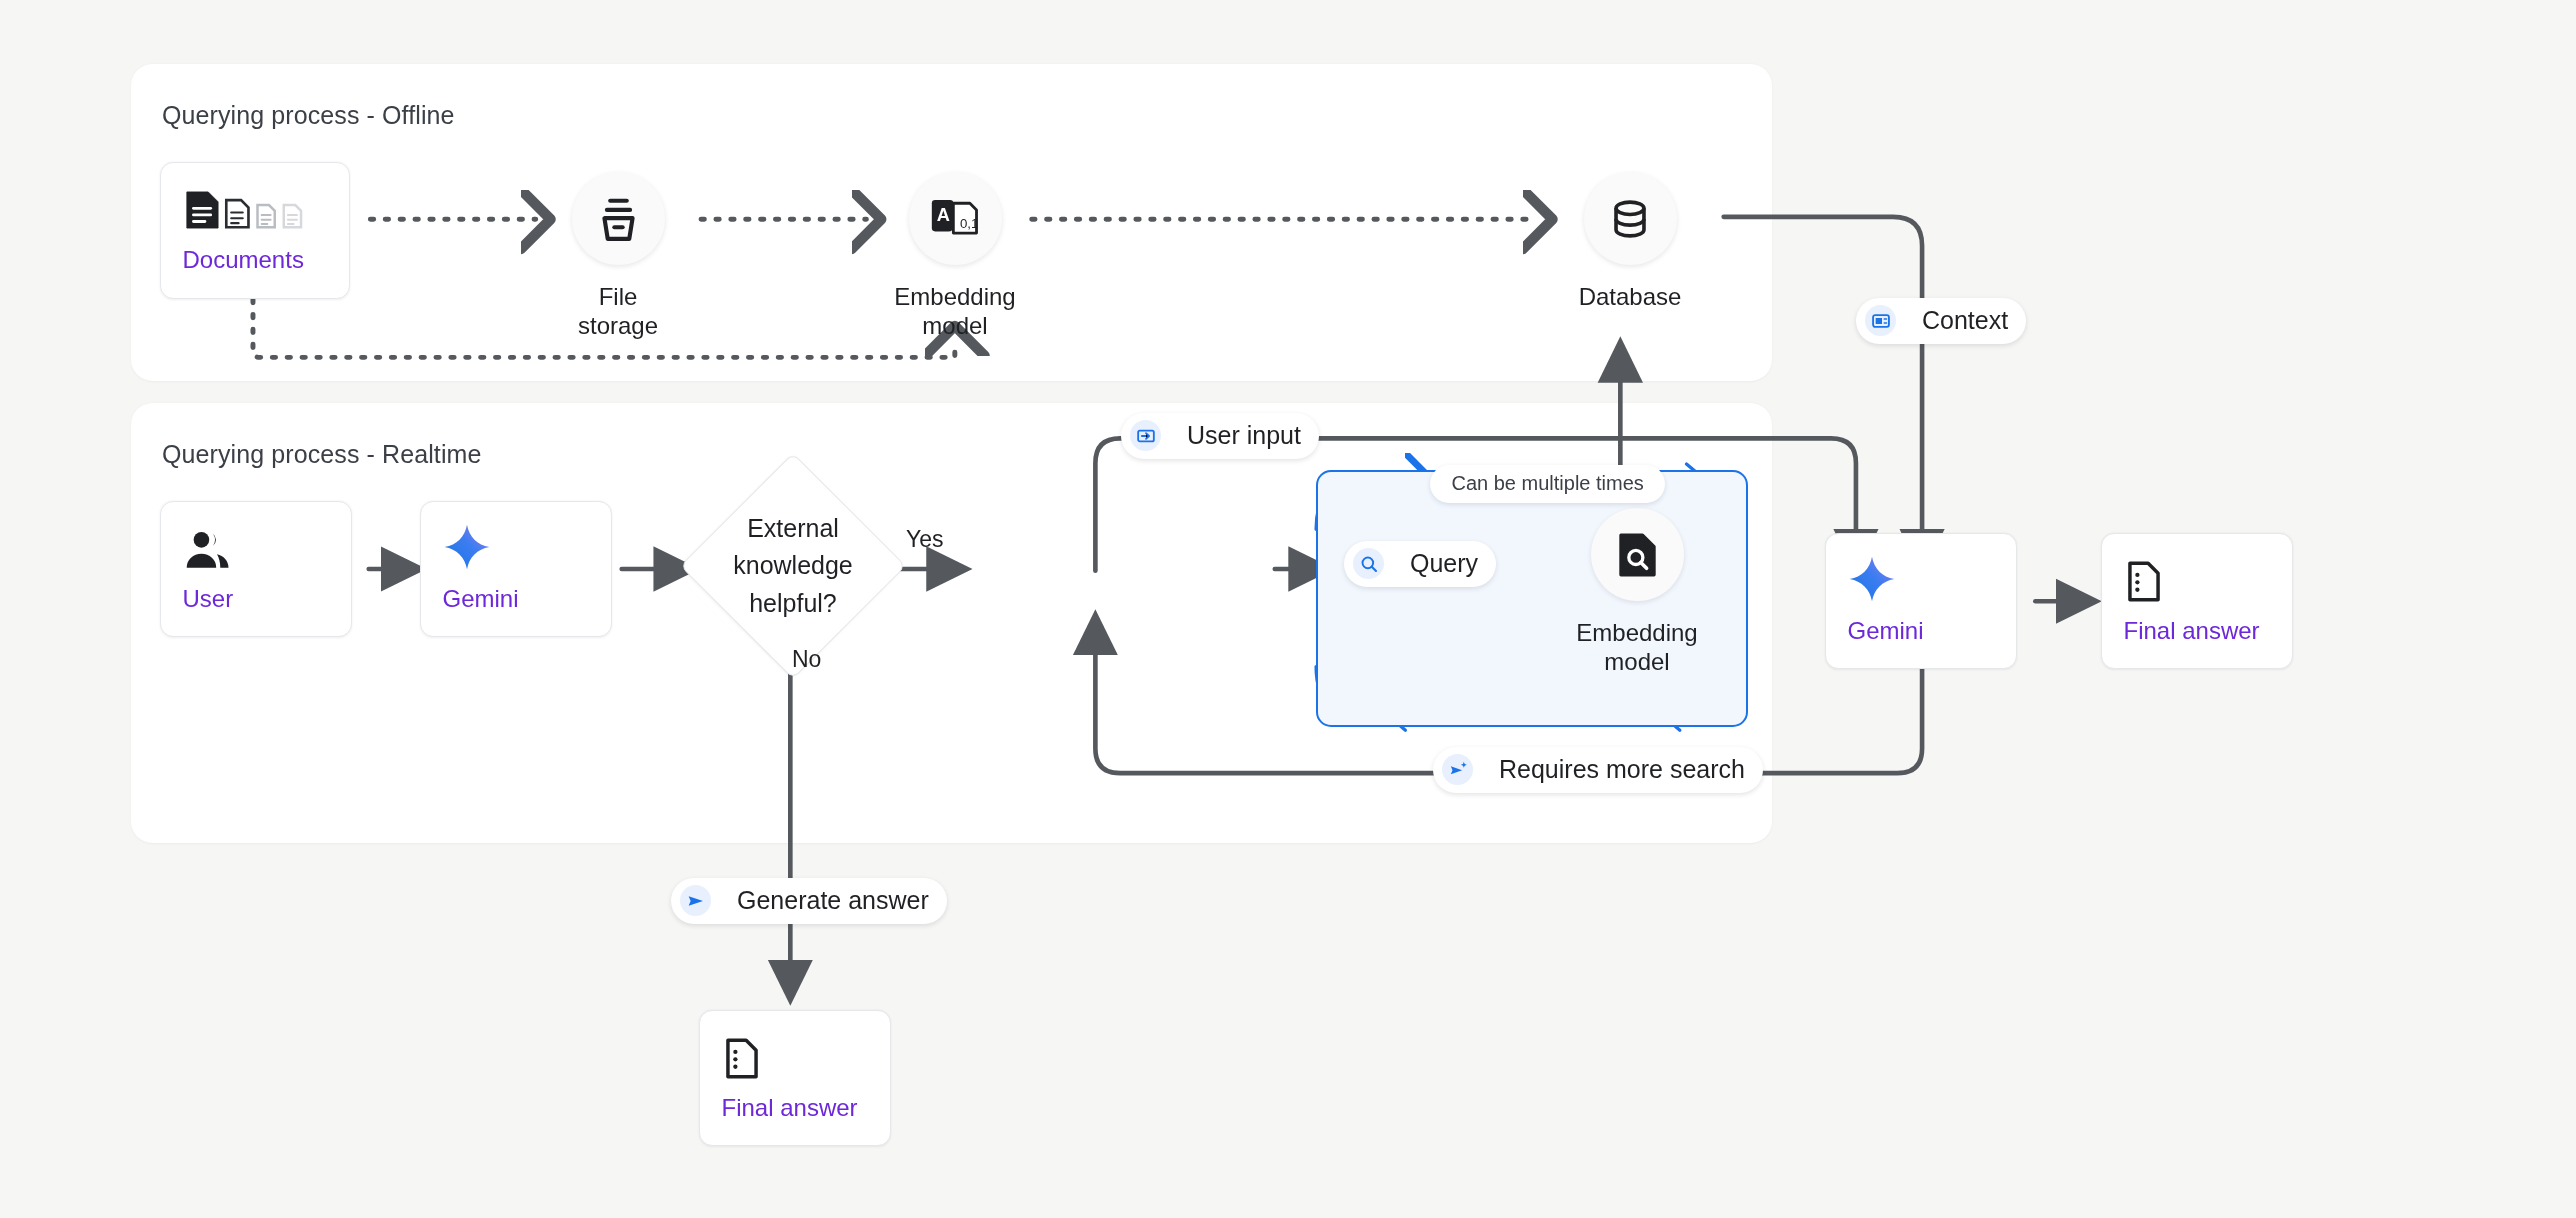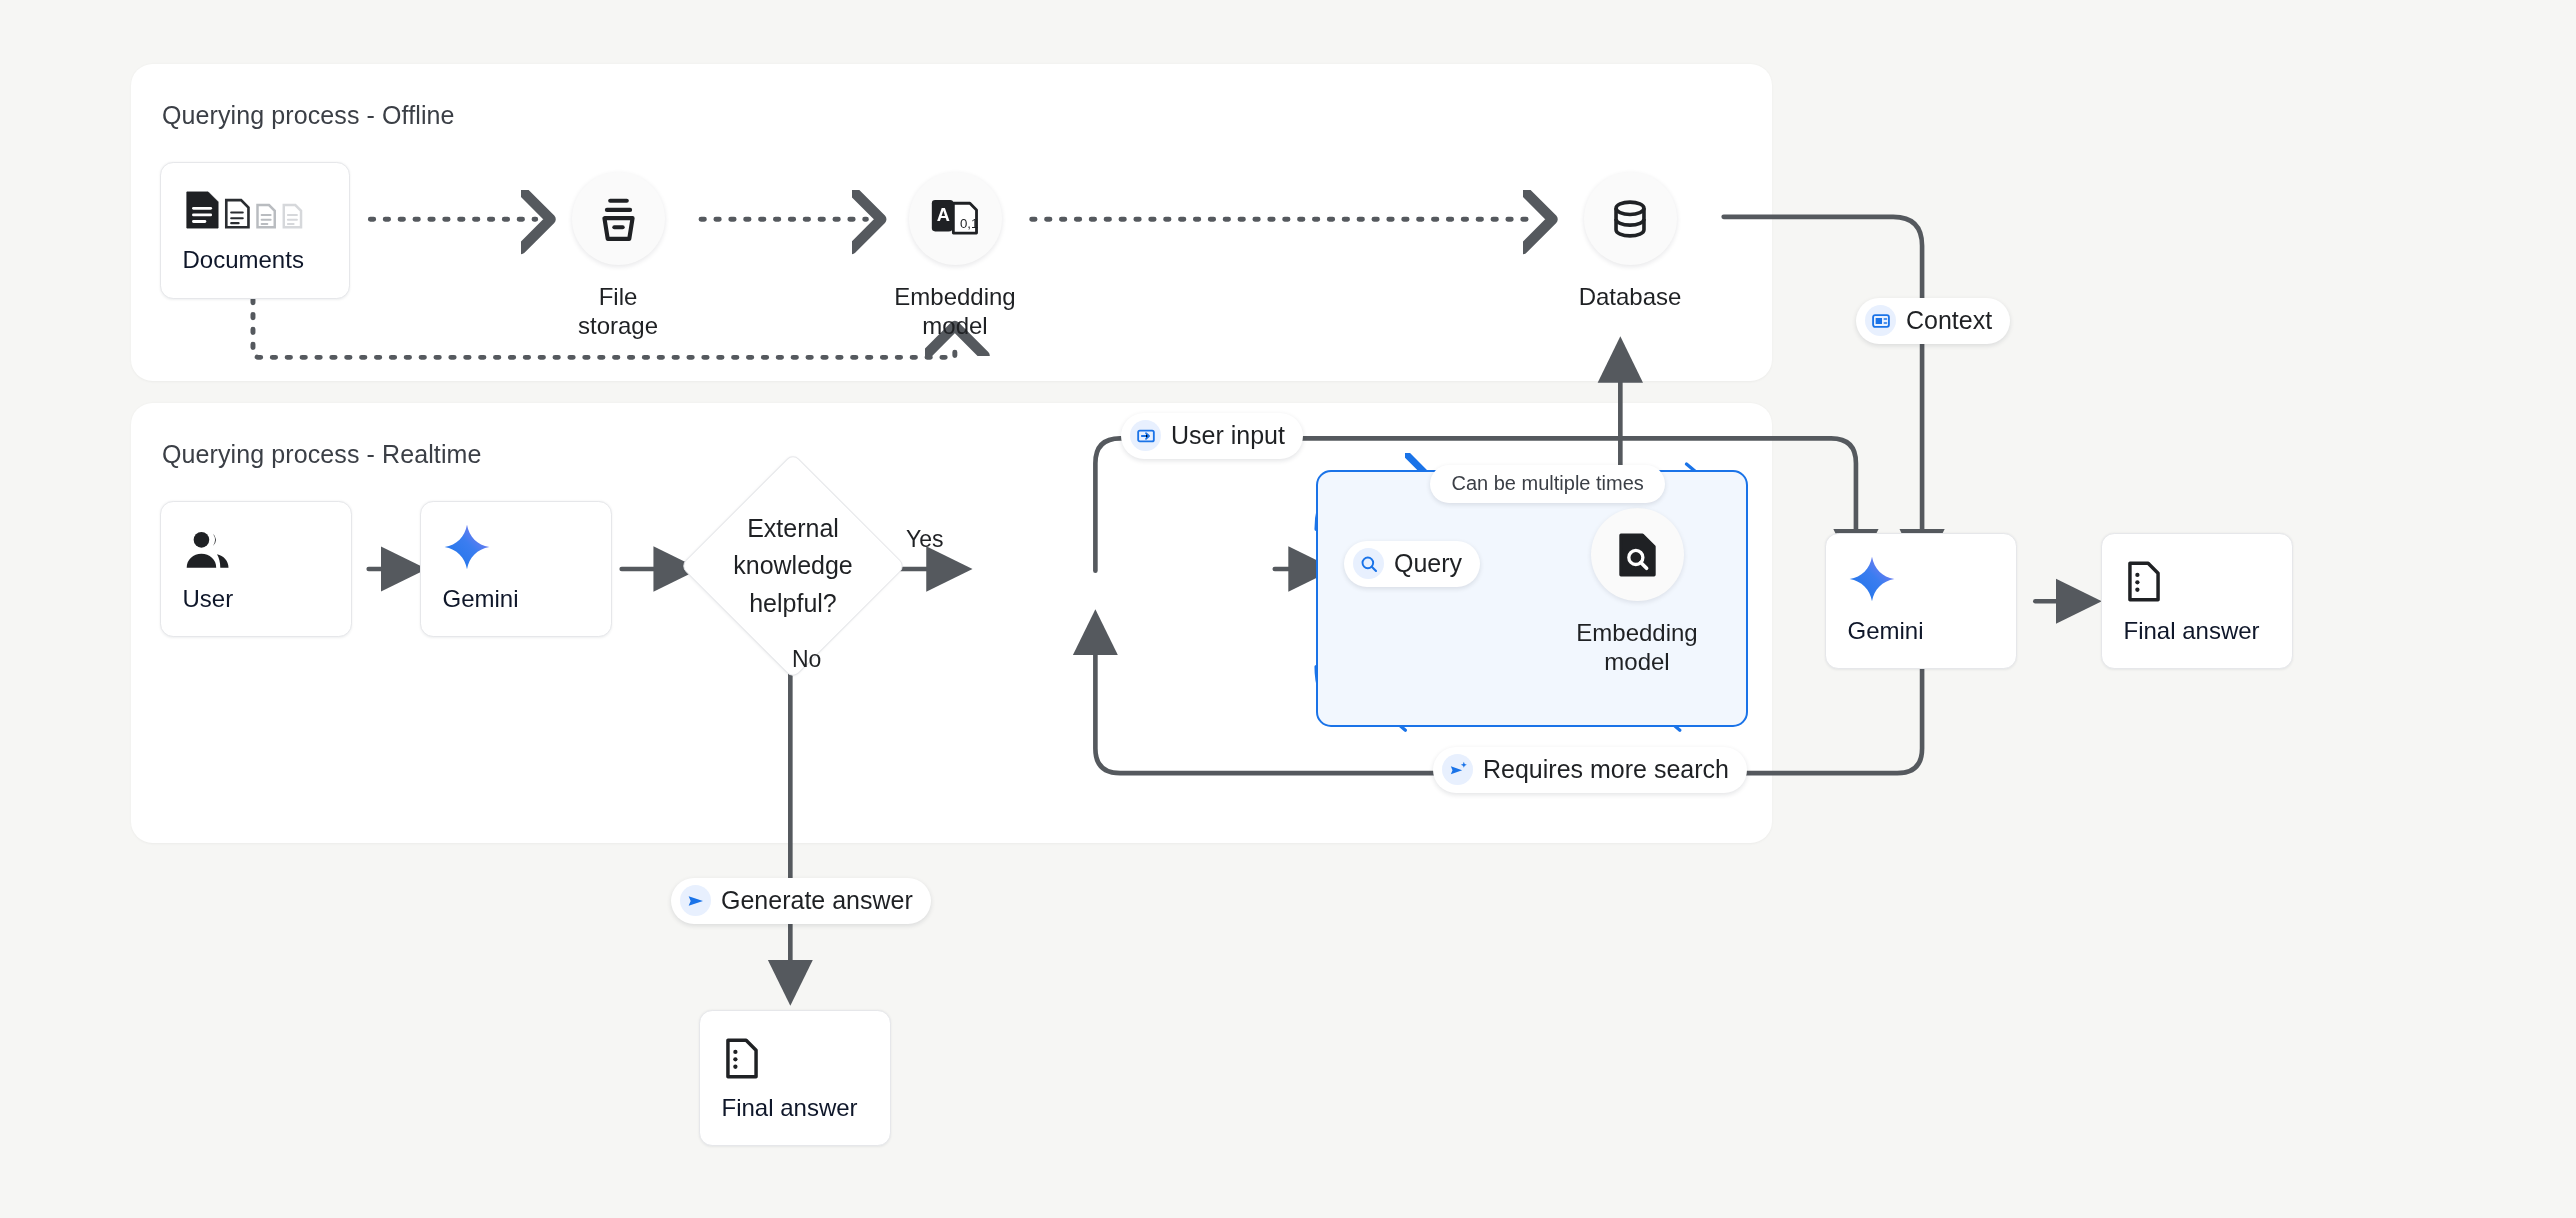--- a/index.html
+++ b/index.html
@@ -25,40 +25,40 @@
     letter-spacing:0.1px;white-space:nowrap;
   }
 
   
   .card{
     position:absolute;background:#fff;border:1.3px solid #e6e7ea;border-radius:13.2px;
     box-shadow:0 0.8px 2.5px rgba(16,24,40,.07);
     display:flex;flex-direction:column;justify-content:center;
     padding:20px 21.5px;box-sizing:border-box;
   }
-  .card .nlabel{font-size:24px;color:#0f172a;margin-top:13.2px;white-space:nowrap;}
+  .card .nlabel{font-size:24px;color:#6d28d9;margin-top:13.2px;white-space:nowrap;}
   .card .nicon{height:46px;display:flex;align-items:flex-end;}
 
   
   .circnode{position:absolute;display:flex;flex-direction:column;align-items:center;}
   .circ{
     width:93px;height:93px;border-radius:50%;background:#fafafa;
     box-shadow:0 1.7px 5px rgba(16,24,40,.10);
     display:flex;align-items:center;justify-content:center;
   }
   .circnode .nlabel{
     margin-top:16.5px;font-size:24px;color:#1f2124;text-align:center;
     line-height:1.22;white-space:pre-line;
   }
 
   
   .pill{
     position:absolute;background:#fff;border-radius:826px;
     box-shadow:0 1.7px 5.8px rgba(16,24,40,.12);
-    display:flex;align-items:center;gap:10px;
+    display:flex;align-items:center;gap:26px;
     padding:7.4px 18px 7.4px 9px;box-sizing:border-box;white-space:nowrap;
   }
   .pill .pdot{
     width:31px;height:31px;border-radius:50%;background:#e8f0fe;
     display:flex;align-items:center;justify-content:center;flex:0 0 auto;
   }
   .pill .ptext{font-size:25px;color:#1f2124;}
   .pill.plain{padding:7.4px 21.5px;}
   .pill.plain .ptext{font-size:20px;color:#3b3f46;}
 

